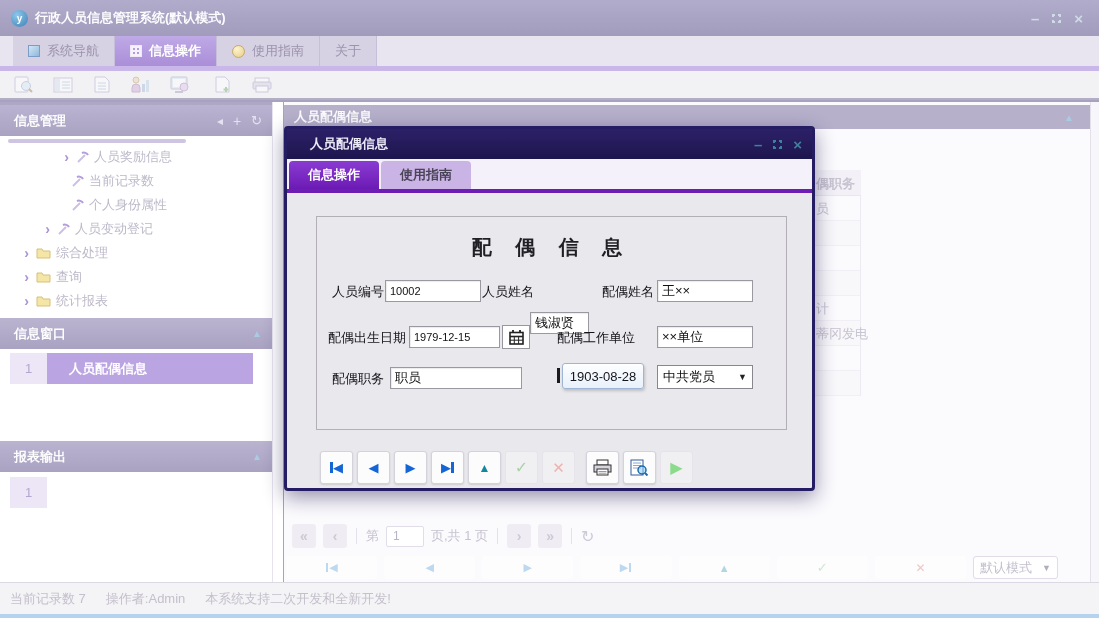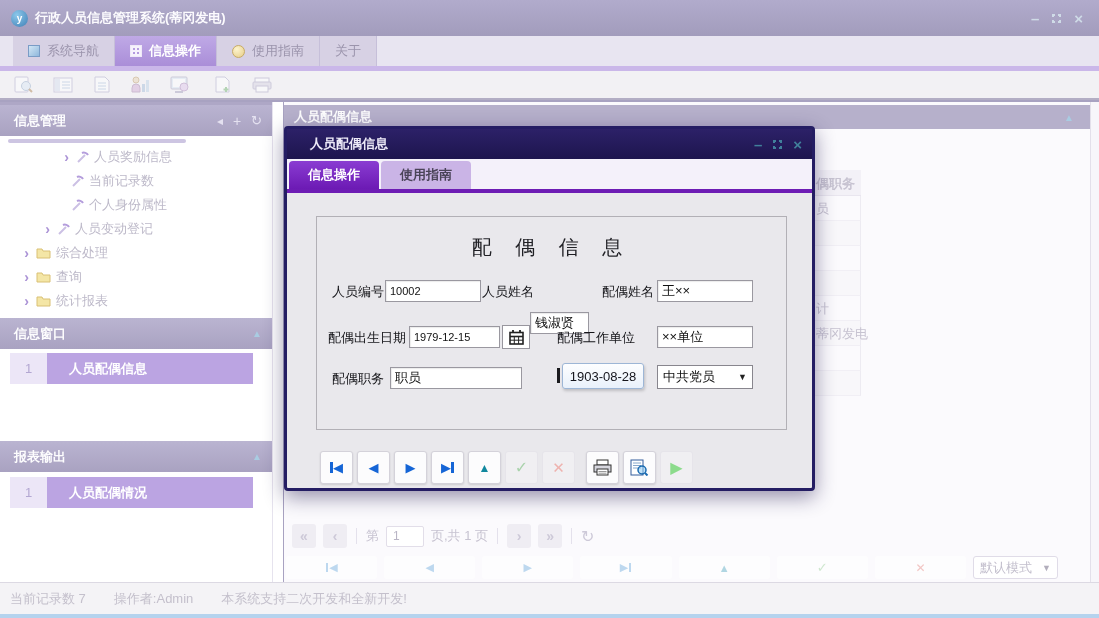--- a/index.html
+++ b/index.html
@@ -55,35 +55,35 @@
 .pinput{width:38px;height:21px;border:1px solid #e2dee9;border-radius:2px;background:#fff;color:#b9b5c5;font-size:12px;padding-left:6px;font-family:inherit}
 .refresh{font-size:16px;color:#cdc9d8;background:none;border:none}
 .recnav{position:absolute;left:2px;top:454px;width:772px;display:flex;gap:7px;align-items:center}
 .rbtn{flex:1;height:23px;background:#fdfdfe;border-radius:3px;display:flex;align-items:center;justify-content:center;color:#bdd8ef;font-size:11px}
 .rbtn .bar{width:2px;height:9px;background:currentColor;margin:0 1px}
 .rbtn.up{color:#b0d6e2}.rbtn.ok{color:#cfe7cf;font-size:13px;font-weight:bold}.rbtn.no{color:#f2c6c4;font-size:12px;font-weight:bold}
 .mode{width:85px;height:23px;background:#fff;border:1px solid #e0dce8;border-radius:3px;display:flex;align-items:center;padding:0 6px;font-size:13px;color:#c3bfcd}
 .mode .dd{margin-left:auto;color:#b2aebc;font-size:9px}
 .vstrip{position:absolute;left:1090px;top:102px;width:9px;height:480px;background:#f7f6fa;border-left:1px solid #e3e0ea}
 
-.statusbar{position:absolute;left:0;top:582px;width:100%;height:32px;background:#f4f3f6;border-top:1px solid #dcd9e3;display:flex;align-items:center;gap:28px;padding-left:10px;color:#c4c0cc;font-size:13px}
+.statusbar{position:absolute;left:0;top:582px;width:100%;height:32px;background:#f4f3f6;border-top:1px solid #dcd9e3;display:flex;align-items:center;gap:20px;padding-left:10px;color:#c4c0cc;font-size:13px}
 .bstrip{position:absolute;left:0;top:614px;width:100%;height:4px;background:#b5d3ee}
 
 .dialog{position:absolute;left:284px;top:126px;width:531px;height:365px;background:#e9e8ec;border:3px solid #241d63;border-radius:4px;box-shadow:0 6px 20px rgba(25,15,70,.45)}
 .dtitle{height:30px;background:linear-gradient(#2c2168,#1d154e);display:flex;align-items:center;color:#edeaf8;font-size:13px;font-weight:bold;padding-left:23px}
 .dctrls{margin-left:auto;display:flex;gap:11px;align-items:center;margin-right:10px;color:#41809b;font-weight:bold;font-size:15px}
 .dctrls .maxbox{--bgc:#241b5c}
 .dtabs{height:30px;background:#f4f1fa;display:flex;align-items:flex-end;padding-left:2px}
 .dtab{height:28px;display:flex;align-items:center;padding:0 19px;font-size:13px;border-radius:4px 4px 0 0;margin-right:2px;font-weight:bold}
 .dtab.active{background:linear-gradient(#8a3cd2,#6c1ab4);color:#fff}
 .dtab.inactive{background:#cab4e6;color:#4a4458}
 .dline{height:4px;background:#6d1cb4}
 .dcontent{position:relative;height:295px}
 .gbox{position:absolute;left:29px;top:23px;width:471px;height:214px;border:1px solid #b2b0b6}
-.ftitle{position:absolute;left:0;top:17px;width:100%;text-align:center;font-size:20px;letter-spacing:9px;color:#1f1f24;font-weight:normal}
+.ftitle{position:absolute;left:0;top:17px;width:100%;text-align:center;font-size:20px;letter-spacing:9px;color:#1f1f24;font-weight:bold}
 .flabel{position:absolute;font-size:13px;color:#141418;white-space:nowrap}
 .finput{position:absolute;background:#fff;border:1px solid #9a98a0;box-shadow:inset 1px 1px 1px rgba(0,0,0,.08);font-size:13px;color:#111;padding-left:4px;font-family:inherit;height:22px}
 .finput.num{font-size:11px}
 .calbtn{position:absolute;width:28px;height:24px;background:#fff;border:1px solid #98969e;display:flex;align-items:center;justify-content:center}
 .sliver{position:absolute;width:3px;height:15px;background:#1a1a1e}
 .ttip{position:absolute;background:linear-gradient(#fdfeff,#e9f1fb);border:1px solid #9db6d6;border-radius:3px;display:flex;align-items:center;justify-content:center;font-size:13px;color:#15151c;box-shadow:1px 2px 3px rgba(0,0,0,.18)}
 .dselect{position:absolute;background:#fff;border:1px solid #88868e;display:flex;align-items:center;font-size:13px;color:#111;padding-left:5px;height:24px}
 .dselect .dd{margin-left:auto;margin-right:5px;font-size:9px;color:#222}
 .dnav{position:absolute;top:258px;left:0;width:100%;height:33px}
 .dbtn{position:absolute;width:33px;height:33px;border-radius:3px;display:flex;align-items:center;justify-content:center;top:0}
@@ -93,21 +93,21 @@
 .blue{color:#1565d6;font-size:13px}.teal{color:#11889e;font-size:12px}
 .chk{color:#a9d2ab;font-size:16px;font-weight:bold}.crs{color:#eeb2ae;font-size:15px;font-weight:bold}.play{color:#8cdb8c;font-size:16px}
 </style>
 </head>
 <body>
 
 <div id="app">
 
   <div class="titlebar">
     <div class="logo">y</div>
-    <div class="wtitle">行政人员信息管理系统(蒂冈发电)</div>
+    <div class="wtitle">行政人员信息管理系统(默认模式)</div>
     <div class="wctrls">
       <span>–</span>
       <span class="maxbox"></span>
       <span>×</span>
     </div>
   </div>
 
   <div class="tabstrip">
     <div class="mtab">
       <span class="ic-sq"></span>
@@ -269,21 +269,20 @@
 
     <div class="shead" style="top:339px">
       <span>报表输出</span>
       <span class="hicons">
           <span class="collapse">▲</span>
         </span>
     </div>
     <div class="sbody" style="top:370px;height:110px">
       <div class="sitem" style="top:5px">
         <span class="sinum">1</span>
-        <span class="silabel">人员配偶情况</span>
       </div>
     </div>
   </div>
 
   <div class="content">
     <div class="chead">
       <span>人员配偶信息</span>
       <span class="collapse">▲</span>
     </div>
     <div class="ghead">

